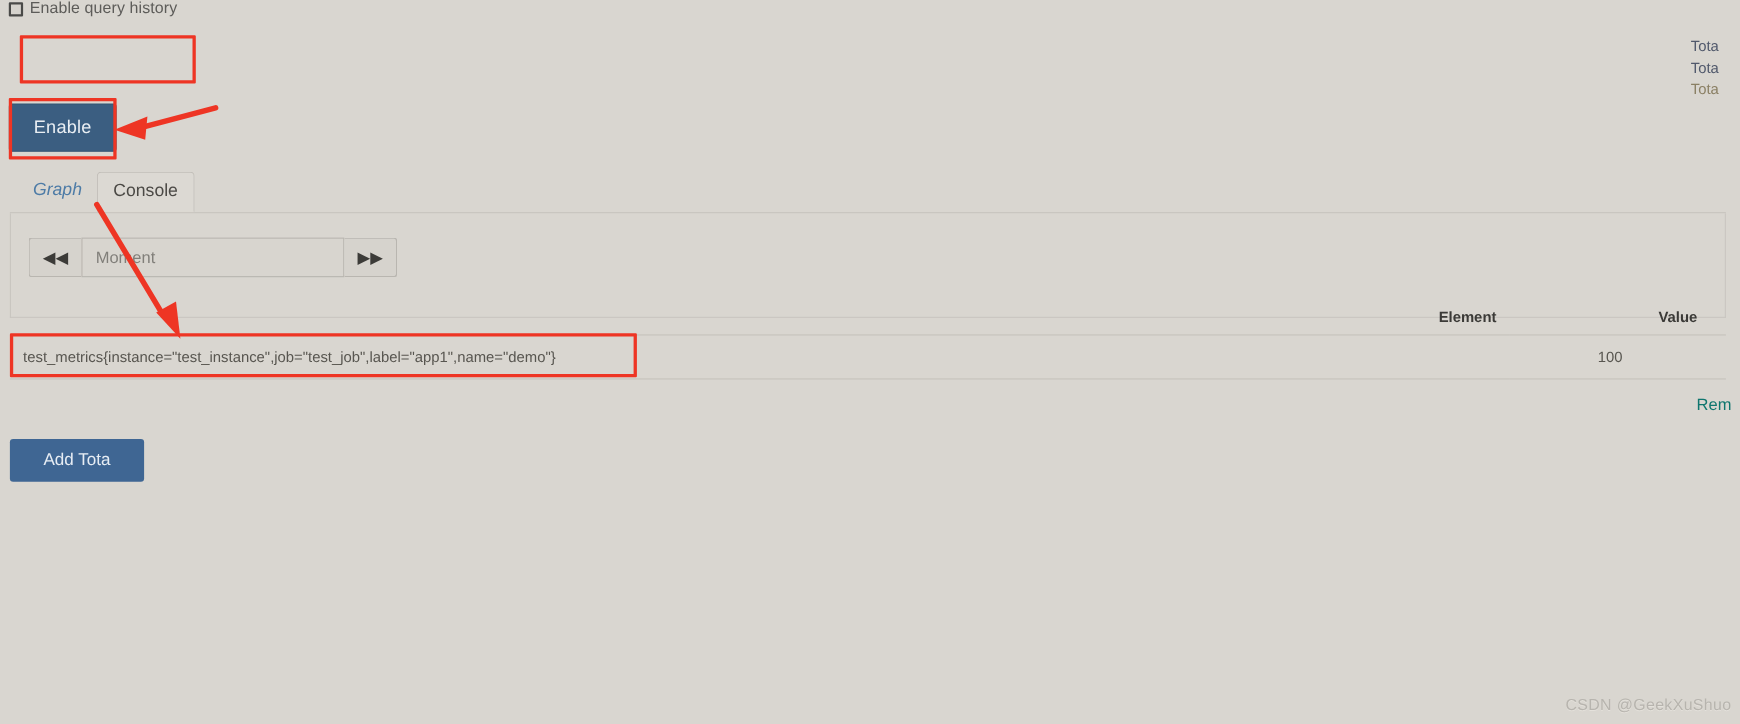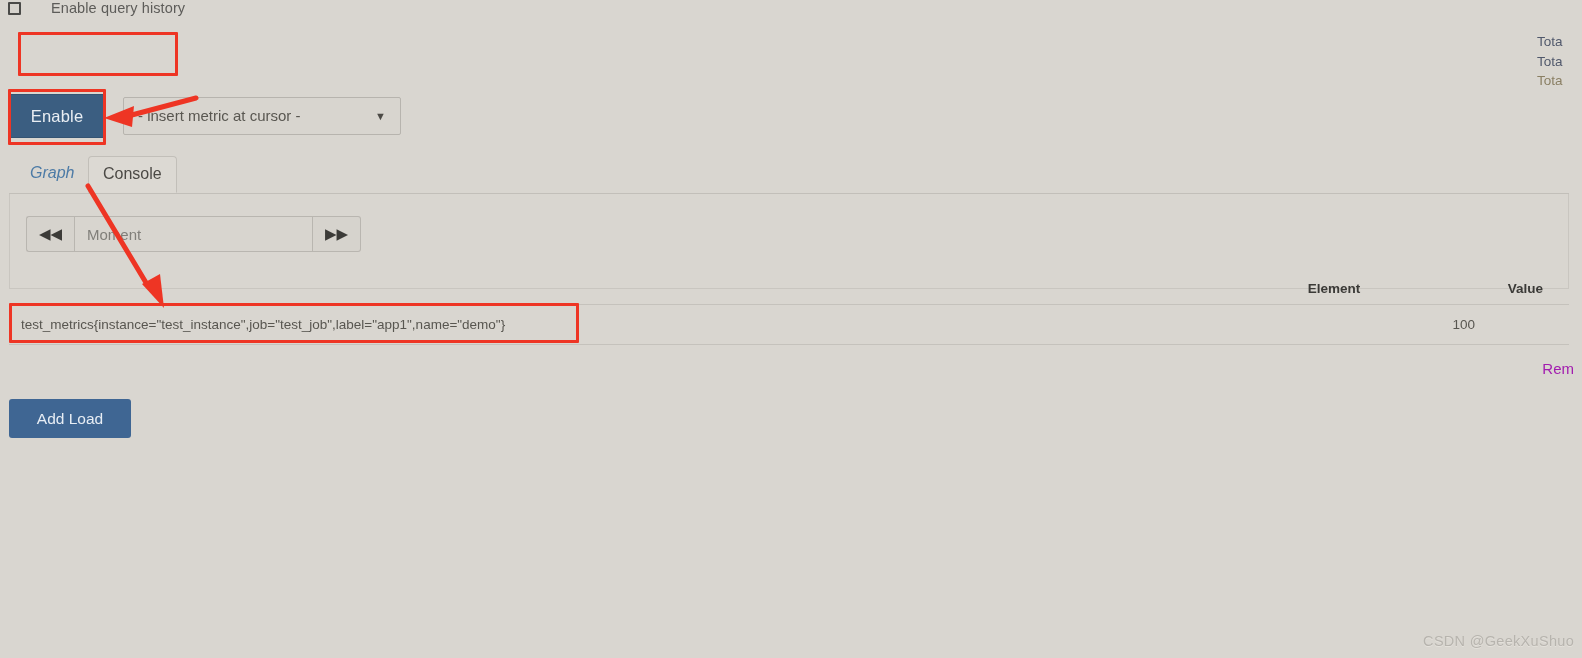--- a/index.html
+++ b/index.html
@@ -31,21 +31,20 @@
     border-radius: 1px;
     margin-right: 6px;
     display: inline-block;
     flex: none;
   }
   .history-label {
     font-size: 14.5px;
     color: #5d5c59;
     letter-spacing: .1px;
     white-space: nowrap;
-    margin-left: 24px;
   }
 
   
   .expr-wrap {
     position: absolute;
     left: 9px; top: 31px;
     width: 1370px; height: 46px;
   }
   .expr-box {
     width: 100%; height: 100%;
@@ -188,21 +187,21 @@
     border-bottom: 1px solid #c5c2bc;
     font-size: 13.5px;
     white-space: nowrap;
   }
   .result-table td.val { text-align: center; padding-right: 26px; }
 
   
   .remove-link {
     position: absolute;
     right: 8px; top: 360px;
-    color: #a21caf;
+    color: #0f766e;
     font-size: 15px;
     cursor: pointer;
   }
 
   
   .add-graph {
     position: absolute;
     left: 9px; top: 399px;
     width: 122px; height: 39px;
     background: #3f6693;
@@ -259,24 +258,20 @@
 <div id="root">
 
   <div class="history-row">
     <span class="cbox"></span>
     <span class="history-label">Enable query history</span>
   </div>
 
 
   <div class="exec-btn">Enable</div>
 
-  <div class="metric-select">
-    <span>- insert metric at cursor -</span>
-    <span class="caret">▼</span>
-  </div>
 
   <div class="tabs">
     <div class="tab tab-graph">Graph</div>
     <div class="tab tab-console">Console</div>
   </div>
 
   <div class="console-panel">
     <div class="moment-group">
       <div class="nav-btn nav-prev">◀◀</div>
       <input class="moment-input" placeholder="Moment" style="">
@@ -294,21 +289,21 @@
     <tbody>
       <tr>
         <td>test_metrics{instance="test_instance",job="test_job",label="app1",name="demo"}</td>
         <td class="val">100</td>
       </tr>
     </tbody>
   </table>
 
   <div class="remove-link">Rem</div>
 
-  <div class="add-graph">Add Load</div>
+  <div class="add-graph">Add Tota</div>
 
   <div class="stats">
     <div>Tota</div>
     <div>Tota</div>
     <div class="total">Tota</div>
   </div>
 
   <div class="watermark">CSDN @GeekXuShuo</div>
 
   <div class="anno">

